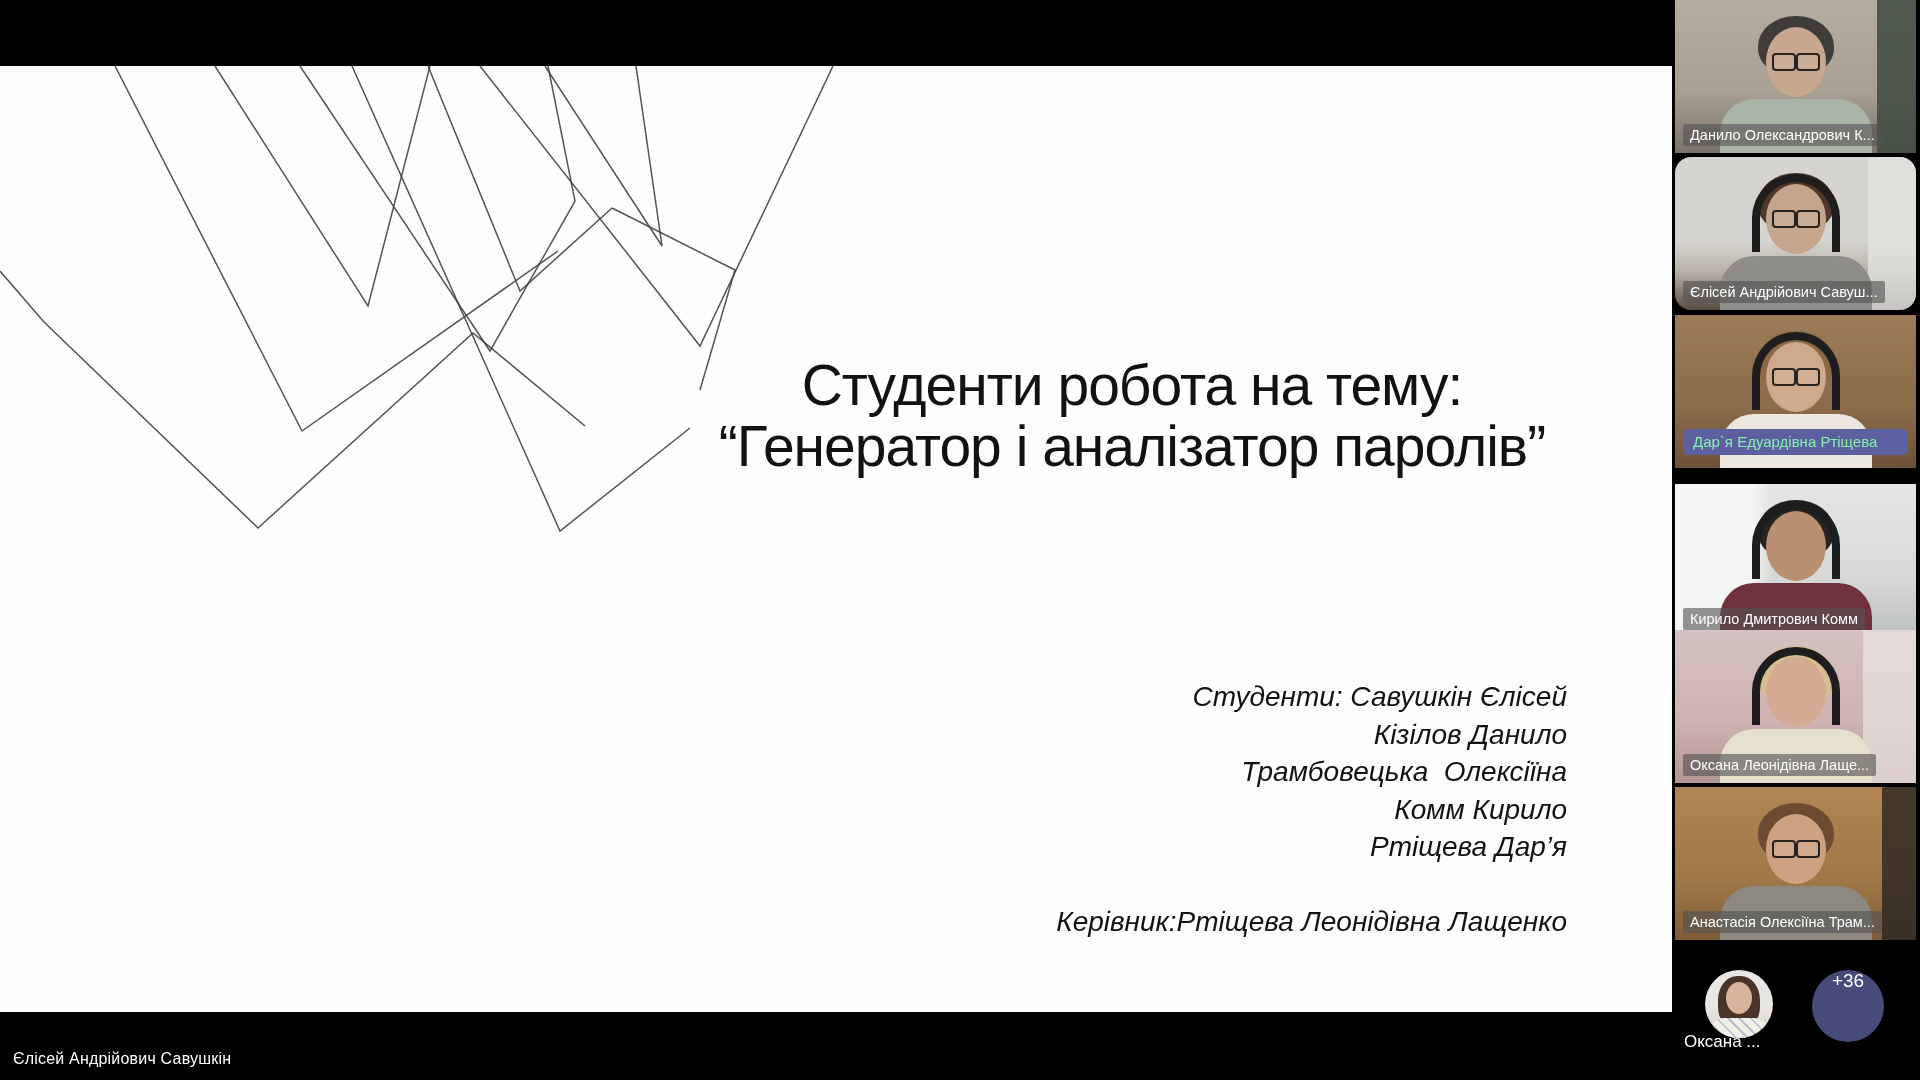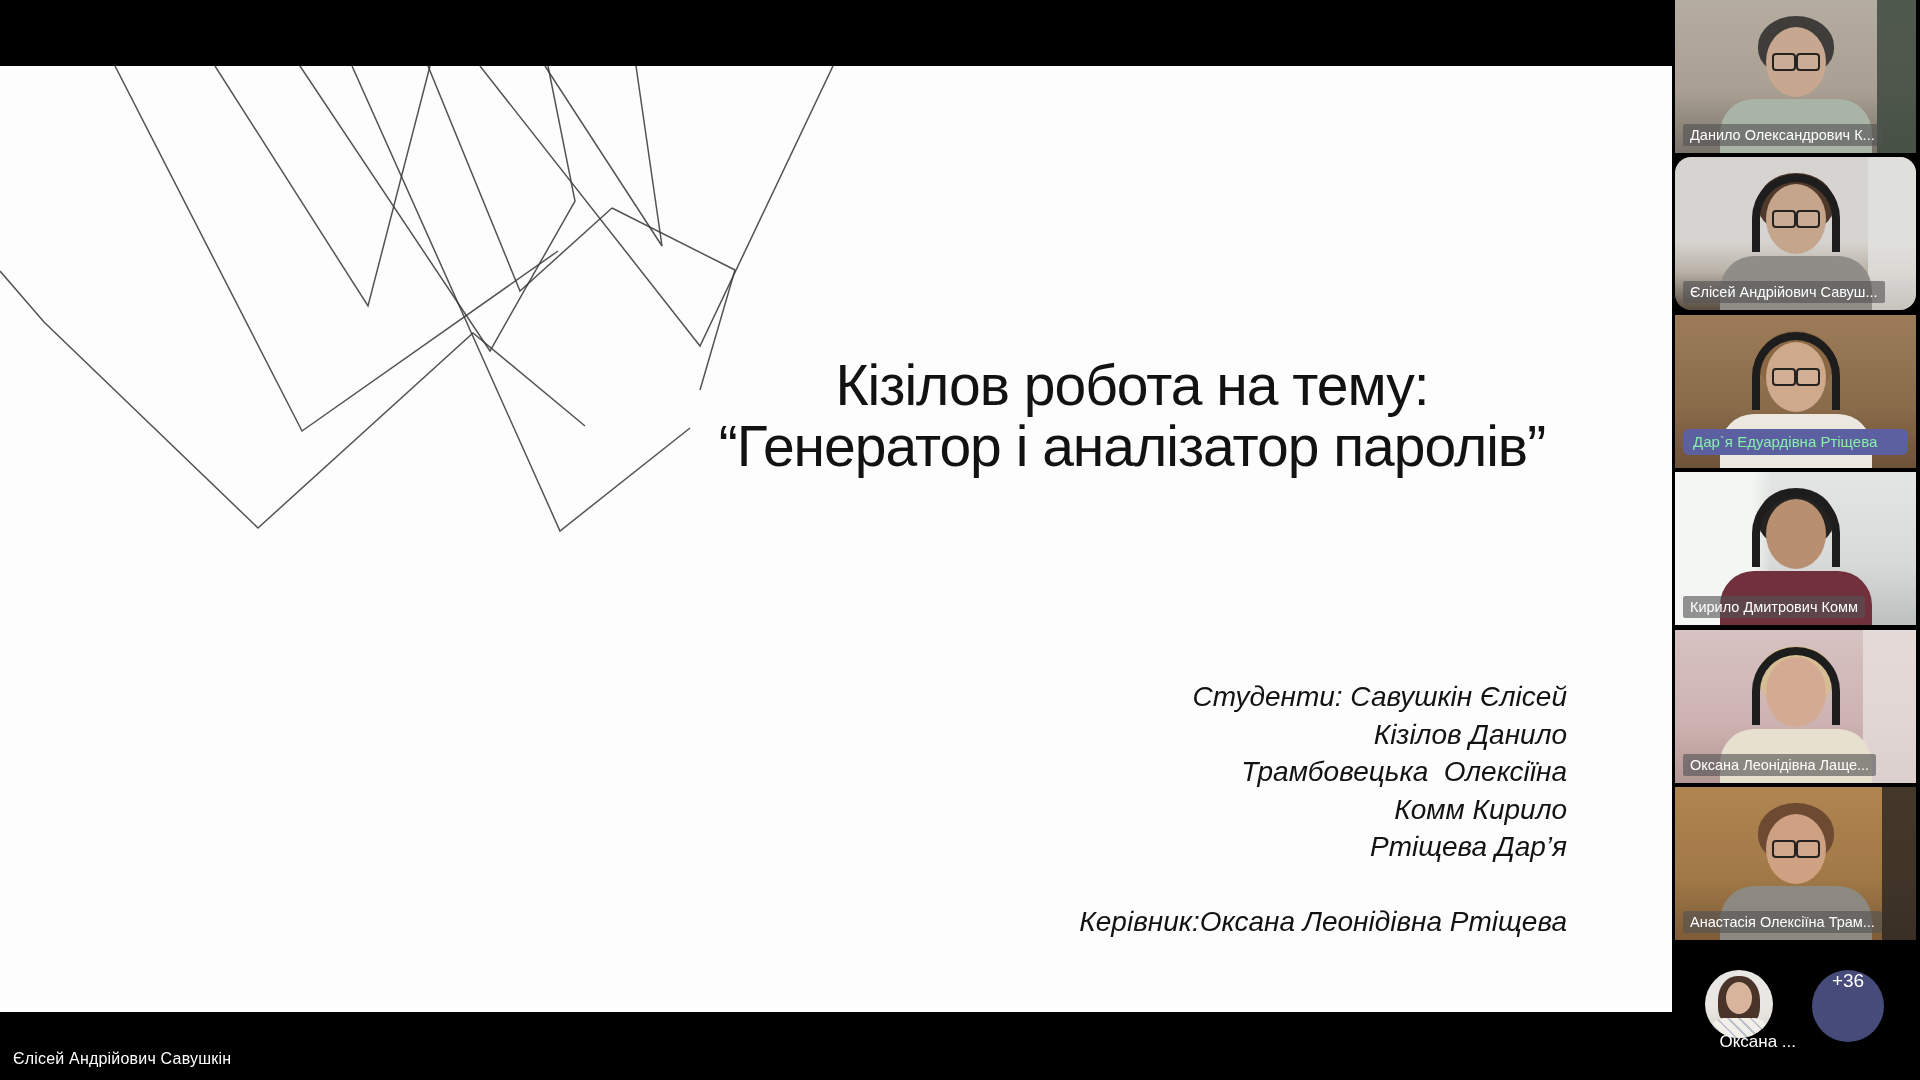--- a/index.html
+++ b/index.html
@@ -34,21 +34,21 @@
   .letterbox-bottom { position:absolute; left:0; top:1012px; width:1672px; height:68px; background:#000; }
   .presenter-name {
     position:absolute; left:13px; bottom:12px;
     color:#fff; font-size:16px; letter-spacing:.2px;
   }
 
   
   .sidebar { position:absolute; left:1672px; top:0; width:248px; height:800px; background:#000; }
   .tile { position:absolute; left:3px; width:241px; height:153px; overflow:hidden; background:#222; }
   .tile-1 { top:0; }   .tile-2 { top:157px;border-radius:16px; } .tile-3 { top:315px; }
-  .tile-4 { top:472px; } .tile-5 { top:630px; } .tile-6 { top:787px; }
+  .tile-4 { top:484px; } .tile-5 { top:630px; } .tile-6 { top:787px; }
 
   .video { position:absolute; inset:0; }
   
   .v1 { background:linear-gradient(to right, rgba(0,0,0,0) 0 84%, rgba(62,74,62,.85) 84%),
         linear-gradient(to bottom,#b5ada0,#a99f92 60%,#79726a);
         --skin:#c7a78f; --hair:#3f3d3a; --shirt:#aab4a6; }
   .v2 { background:linear-gradient(to right, rgba(0,0,0,0) 0 80%, rgba(226,226,223,.8) 80%),
         linear-gradient(to bottom,#d6d4d0 0 55%,#b9b2a8 75%,#594c41);
         --skin:#c5a58c; --hair:#50392b; --shirt:#8f8d88; }
   .v3 { background:linear-gradient(to bottom,#9c7c58,#8a6b4a 60%,#6e5238);
@@ -96,21 +96,21 @@
             border-radius:50%; overflow:hidden;
             background:linear-gradient(to bottom,#e9e7e3 0 54%,#d9d4cc); }
   .a-hair { position:absolute; left:50%; top:6px; transform:translateX(-50%);
             width:42px; height:52px; border-radius:46% 46% 40% 40%; background:#4a3328; }
   .a-face { position:absolute; left:50%; top:12px; transform:translateX(-50%);
             width:26px; height:32px; border-radius:50%; background:#d9b49c; }
   .a-shirt{ position:absolute; left:50%; bottom:-6px; transform:translateX(-50%);
             width:58px; height:26px; border-radius:14px 14px 0 0;
             background:repeating-linear-gradient(45deg,#f2efe9 0 6px,#b9c1cc 6px 8px); }
   .avatar-label { position:absolute; left:12px; top:1032px; width:112px;
-            text-align:right; color:#fff; font-size:17px; white-space:nowrap; }
+            text-align:left; color:#fff; font-size:17px; white-space:nowrap; }
   .overflow-badge {
     position:absolute; left:140px; top:970px; width:72px; height:72px; border-radius:50%;
     background:var(--overflow-badge-bg); color:#fff; font-size:19px;
     display:flex; align-items:flex-start; justify-content:center;
   }
 </style>
 </head>
 <body>
 
 <div class="stage">
@@ -120,30 +120,30 @@
       <polyline points="115,0 302,365 558,185"></polyline>
       <polyline points="215,0 368,240 430,0"></polyline>
       <polyline points="300,0 490,285 575,135 548,0"></polyline>
       <polyline points="428,0 520,225 612,142"></polyline>
       <polyline points="480,0 700,280 833,0"></polyline>
       <polyline points="545,0 662,180 636,0"></polyline>
       <polyline points="352,0 560,465 690,362"></polyline>
       <polyline points="612,142 735,204 700,324"></polyline>
     </svg>
     <div class="slide-title">
-      <div>Кізілов робота на тему:</div>
+      <div>Студенти робота на тему:</div>
       <div>“Генератор і аналізатор паролів”</div>
     </div>
     <div class="students-block">
       <div>Студенти: Савушкін Єлісей</div>
       <div>Кізілов Данило</div>
       <div>Трамбовецька  Олексіїна</div>
       <div>Комм Кирило</div>
       <div>Ртіщева Дар’я</div>
-      <div class="supervisor-line">Керівник:Оксана Леонідівна Ртіщева</div>
+      <div class="supervisor-line">Керівник:Ртіщева Леонідівна Лащенко</div>
     </div>
   </div>
   <div class="letterbox-top"></div>
   <div class="letterbox-bottom">
     <div class="presenter-name">Єлісей Андрійович Савушкін</div>
   </div>
 </div>
 
 <div class="sidebar">
 

